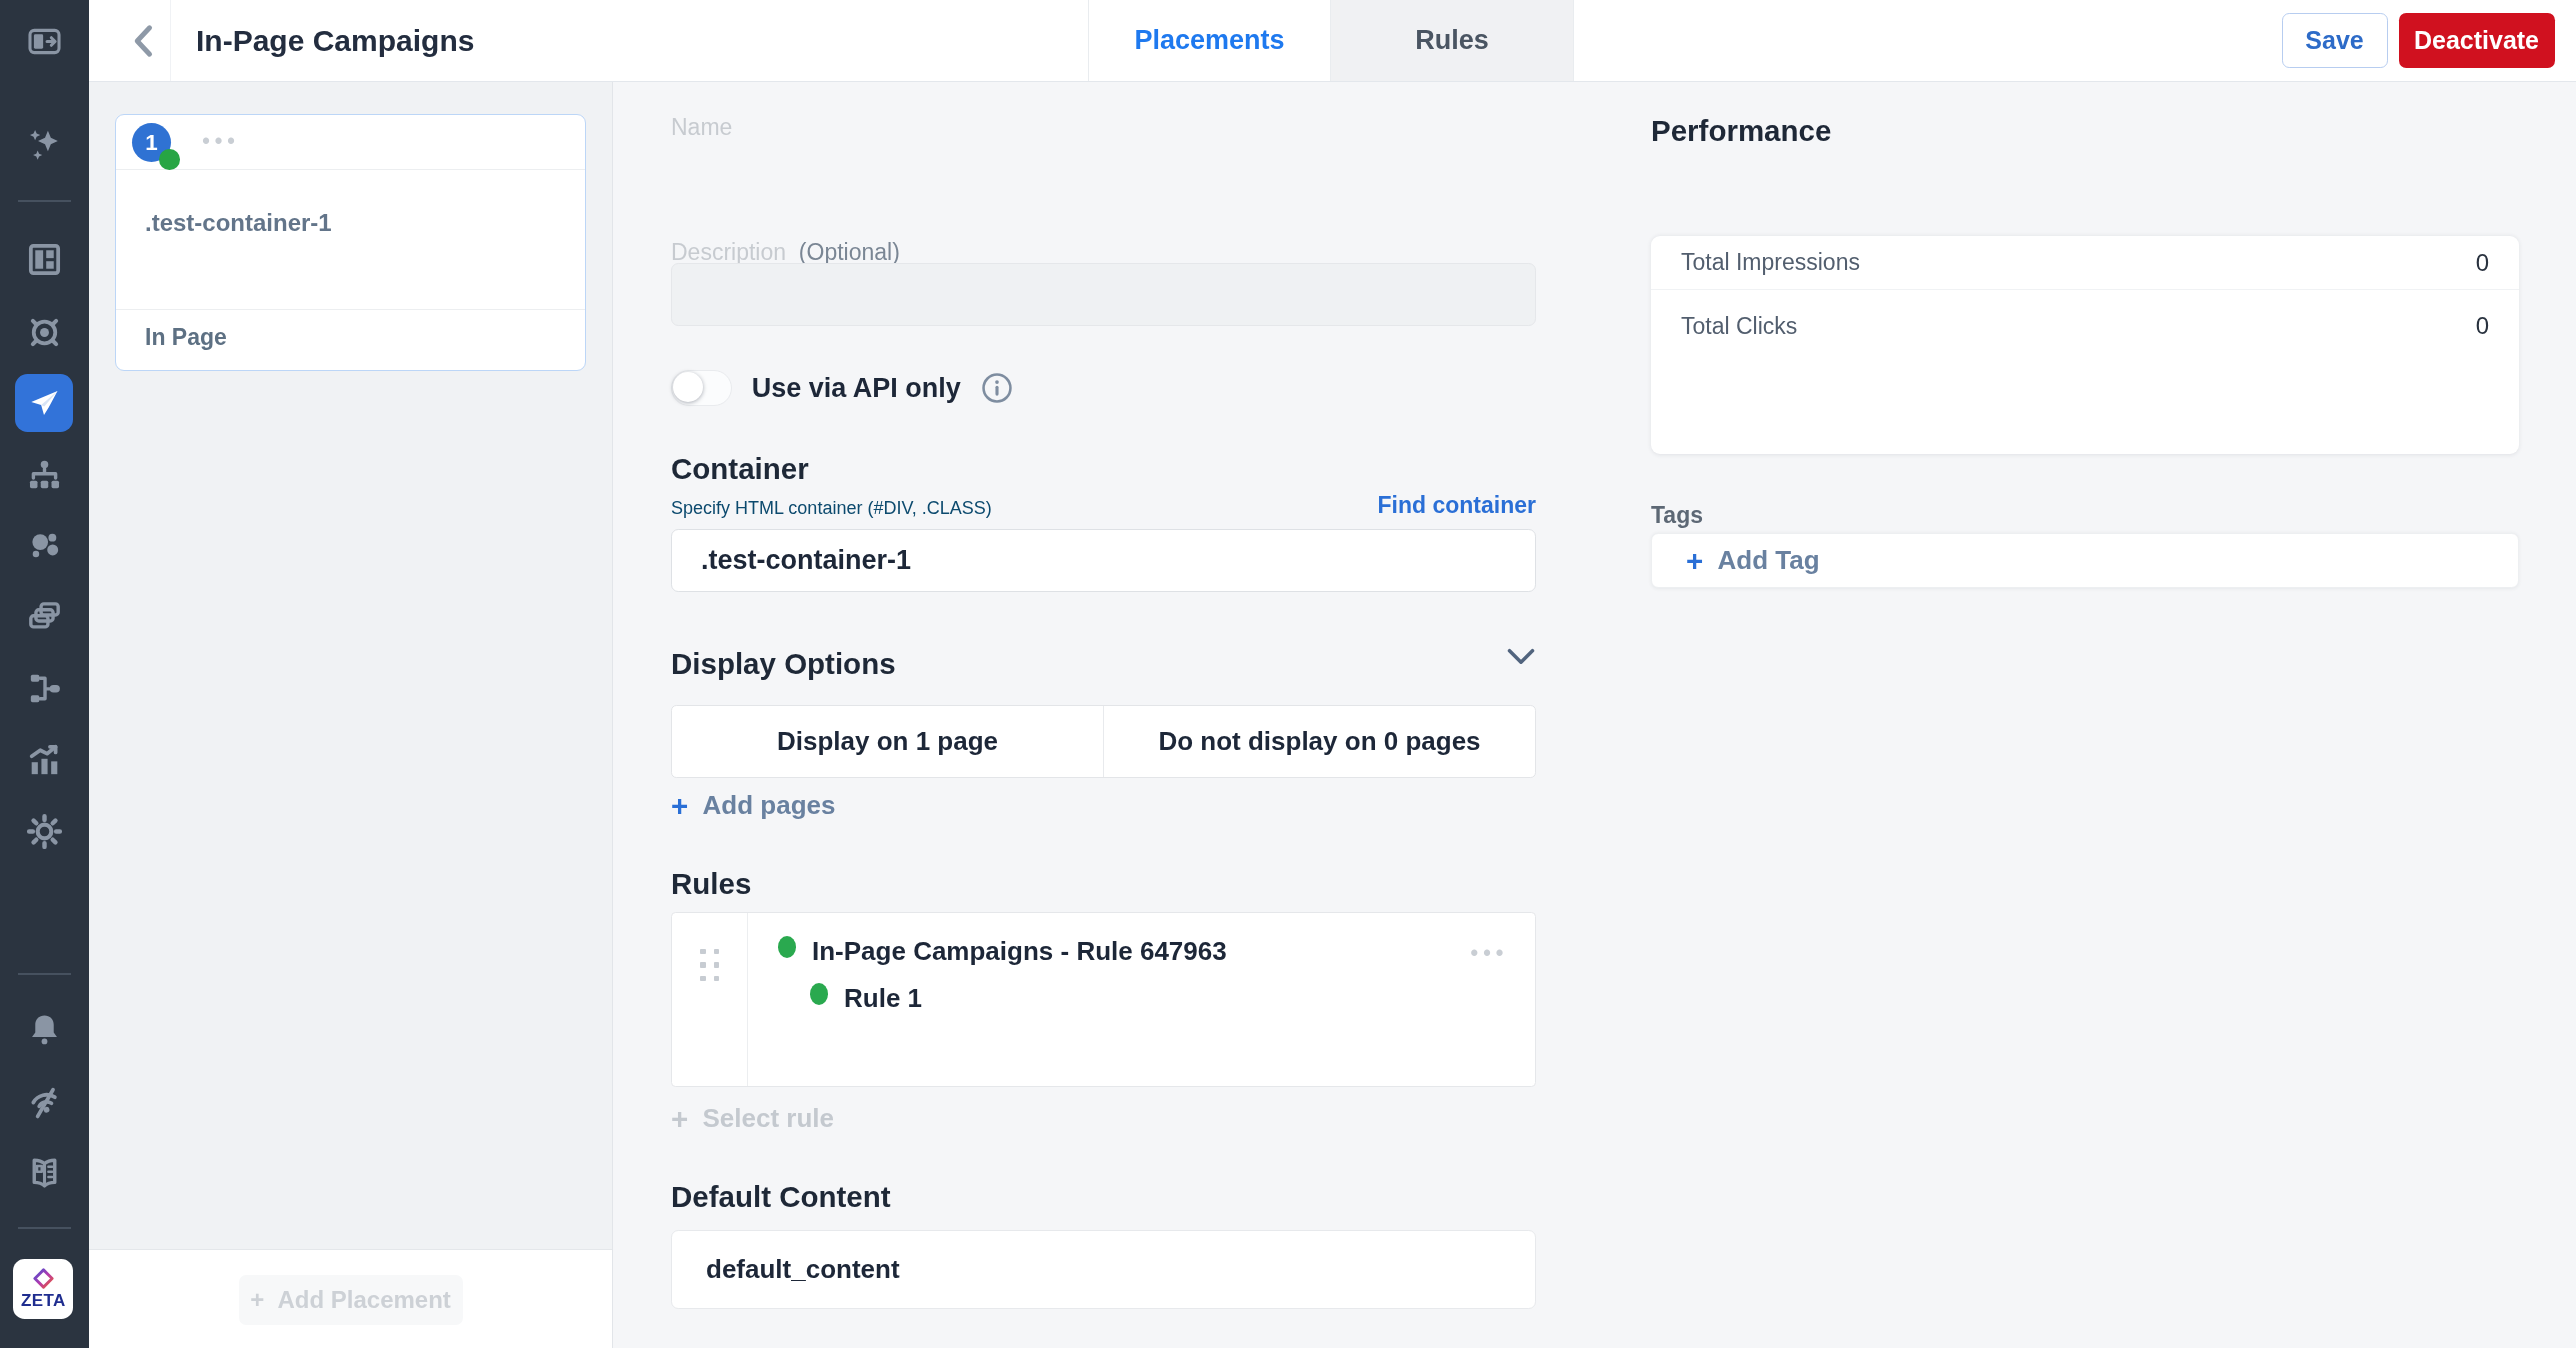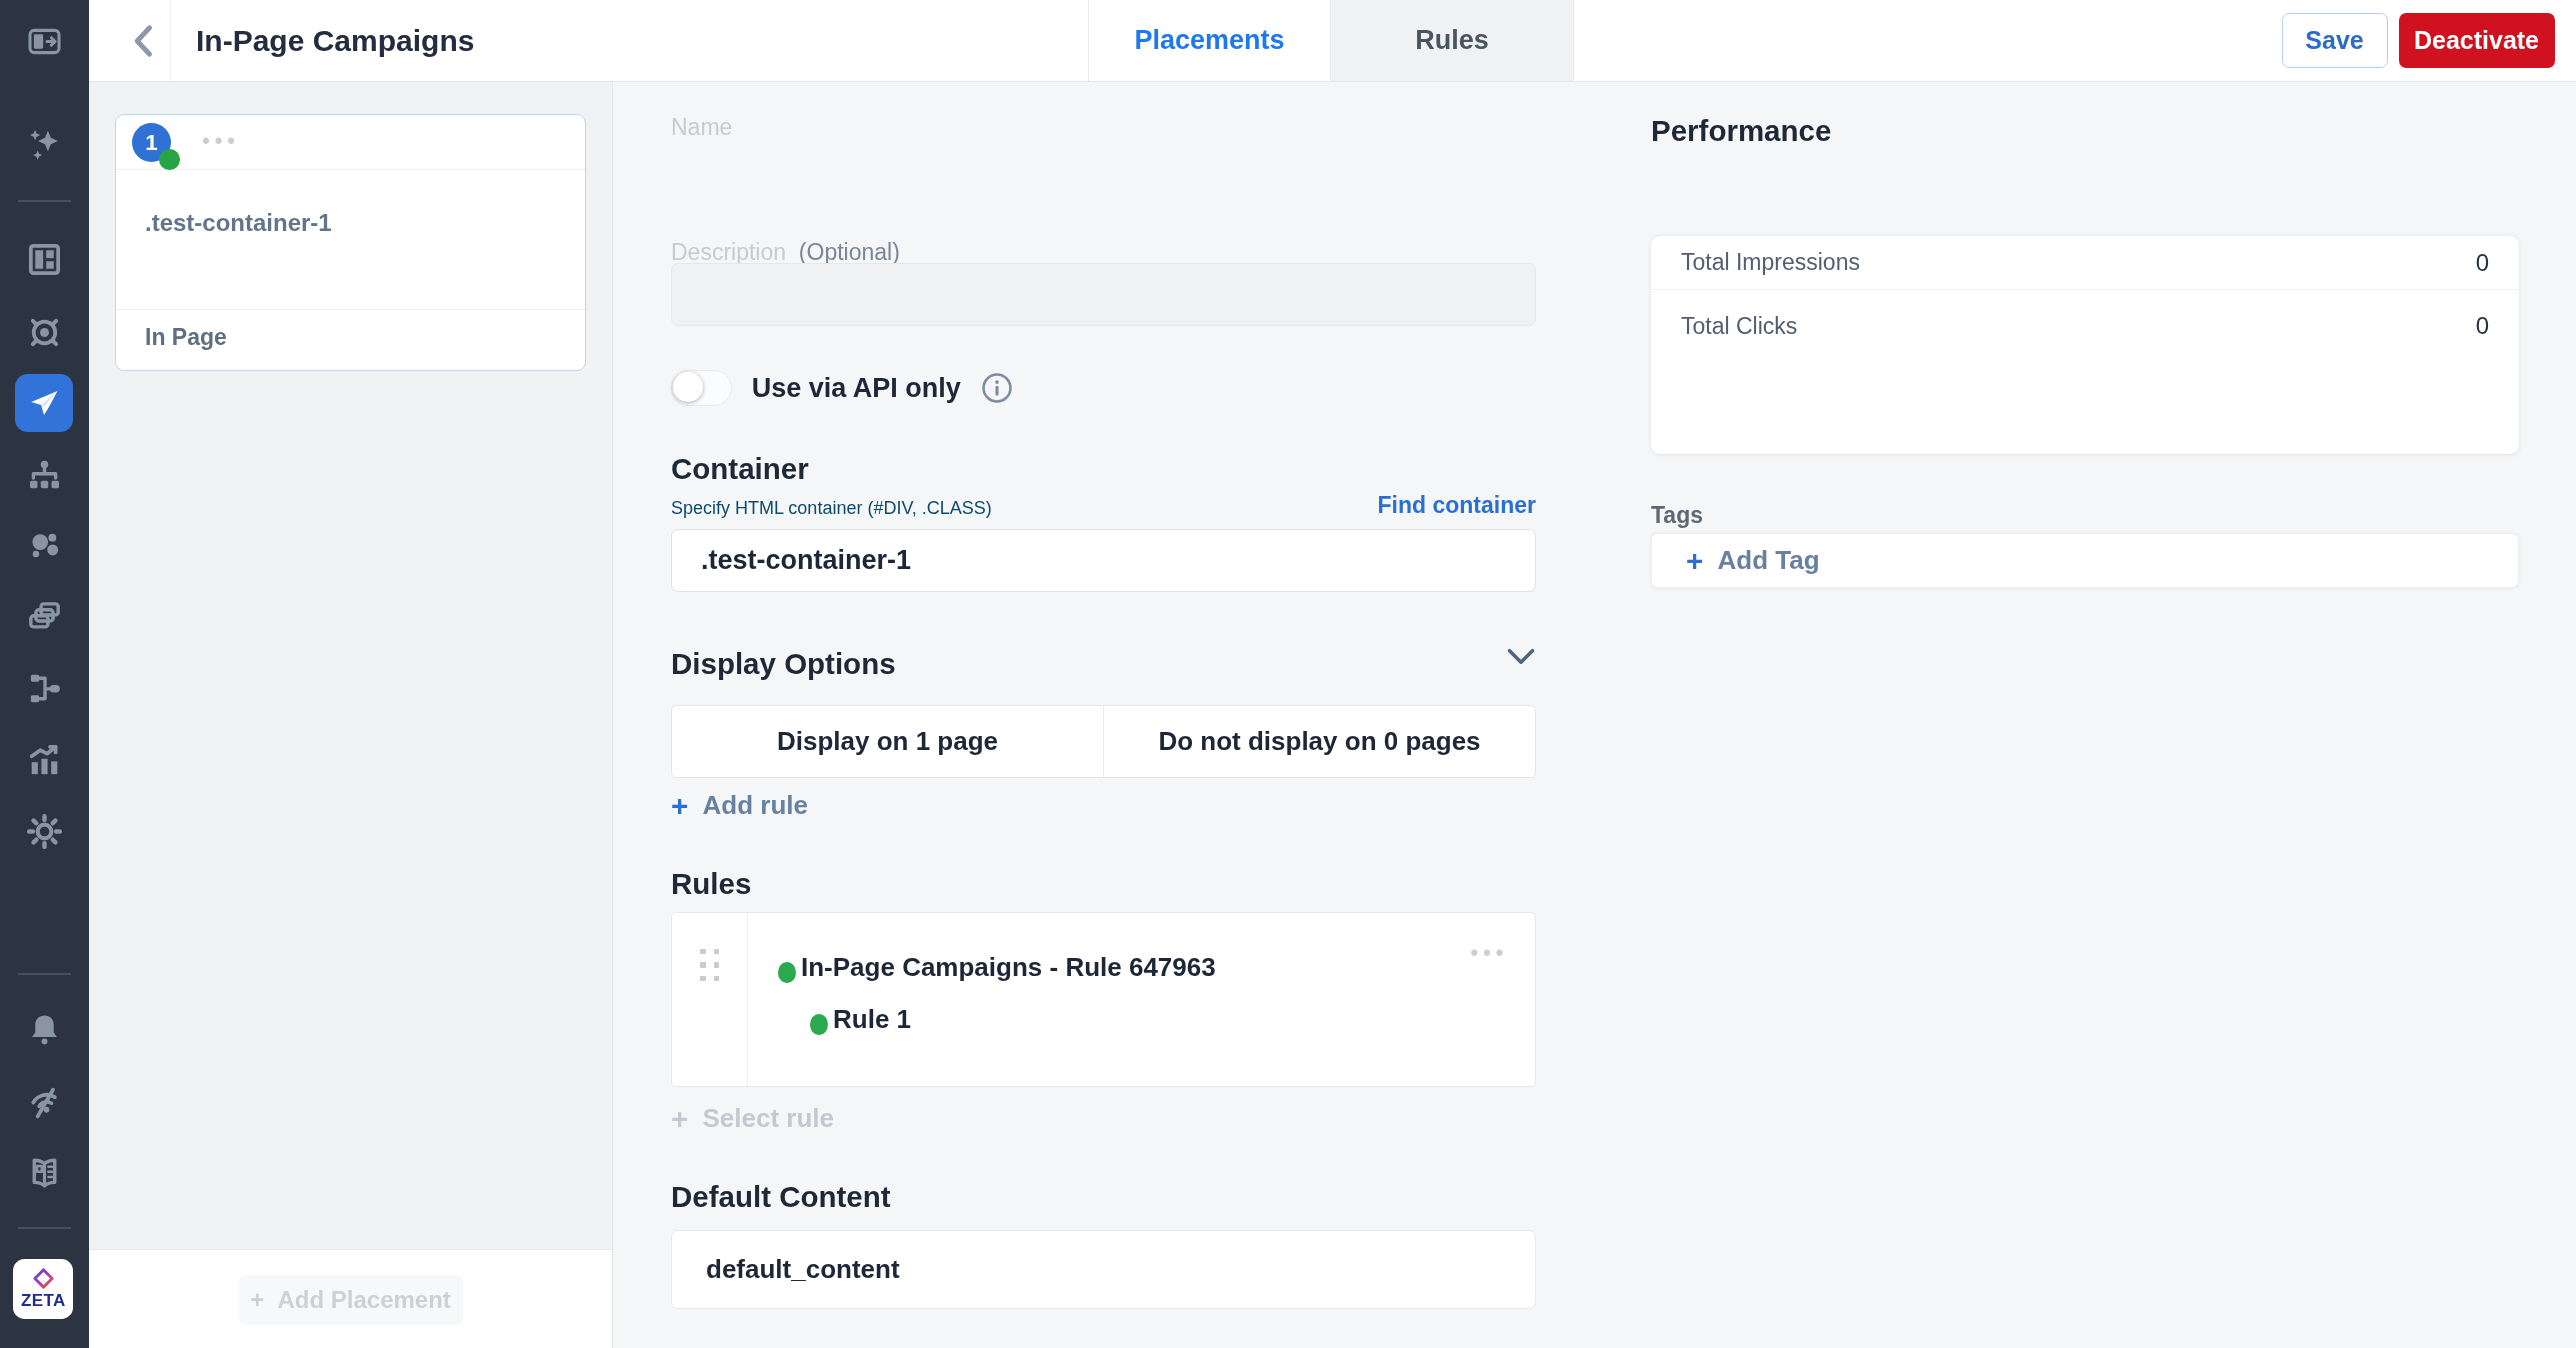--- a/index.html
+++ b/index.html
@@ -85,21 +85,21 @@
   .add-link { display:flex; align-items:center; gap:14.3px; cursor:pointer; }
   .plus { font-size:29.5px; font-weight:700; color:#2a6fd6; line-height:1; }
   .add-link-text { font-size:26px; font-weight:600; color:#6981a0; }
   .add-link.disabled .plus, .add-link.disabled .add-link-text { color:#c4c9cf; }
 
   .rules-card { width:865px; height:175px; background:#ffffff; border:1.8px solid #e5e7ea; border-radius:4.5px; display:flex; }
   .rules-gutter { width:76px; border-right:1.8px solid #eceef0; display:flex; justify-content:center; padding-top:36px; }
   .drag-handle { display:grid; grid-template-columns:5.4px 5.4px; grid-auto-rows:5.4px; gap:8px 8px; height:32px; cursor:grab; }
   .drag-handle i { width:5.4px; height:5.4px; background:#c7ccd2; border-radius:0.9px; }
   .rules-body { flex:1; position:relative; padding:23px 0 0 30px; }
-  .rule-row { display:flex; align-items:flex-end; gap:5px; height:47px; }
+  .rule-row { display:flex; align-items:flex-start; gap:16px; height:47px; }
   .rule-row.sub { margin-left:32px; height:52px; }
   .gdot { width:18px; height:21.5px; border-radius:50%; background:#2aa94f; flex:none; }
   .rule-text { font-size:26px; font-weight:700; color:#1d2738; }
   .rules-menu { position:absolute; right:27px; top:27px; color:#c9ced4; font-size:23px; letter-spacing:4.5px; cursor:pointer; }
 
   .default-card { width:865px; height:79px; background:#ffffff; border:1.8px solid #e7e9ec; border-radius:7.2px;
                   display:flex; align-items:center; padding-left:34px; cursor:text; }
   .default-text { font-size:26px; font-weight:700; color:#1d2738; }
 
   
@@ -317,21 +317,21 @@
       <svg class="chevron" viewBox="0 0 34 22">
         <path d="M4 4l13 13L30 4" fill="none" stroke="#51647e" stroke-width="4" stroke-linecap="round" stroke-linejoin="round"></path>
       </svg>
     </div>
     <div class="abs segmented" style="top:623px; left:0;">
       <div class="seg-cell">Display on 1 page</div>
       <div class="seg-cell">Do not display on 0 pages</div>
     </div>
     <div class="abs add-link" style="top:708px; left:0;">
       <span class="plus">+</span>
-      <span class="add-link-text">Add rule</span>
+      <span class="add-link-text">Add pages</span>
     </div>
 
     <div class="abs sec-heading" style="top:785px; left:0;">Rules</div>
     <div class="abs rules-card" style="top:830px; left:0;">
       <div class="rules-gutter">
         <div class="drag-handle">
           <i></i>
             <i></i>
             <i></i>
             <i></i>

